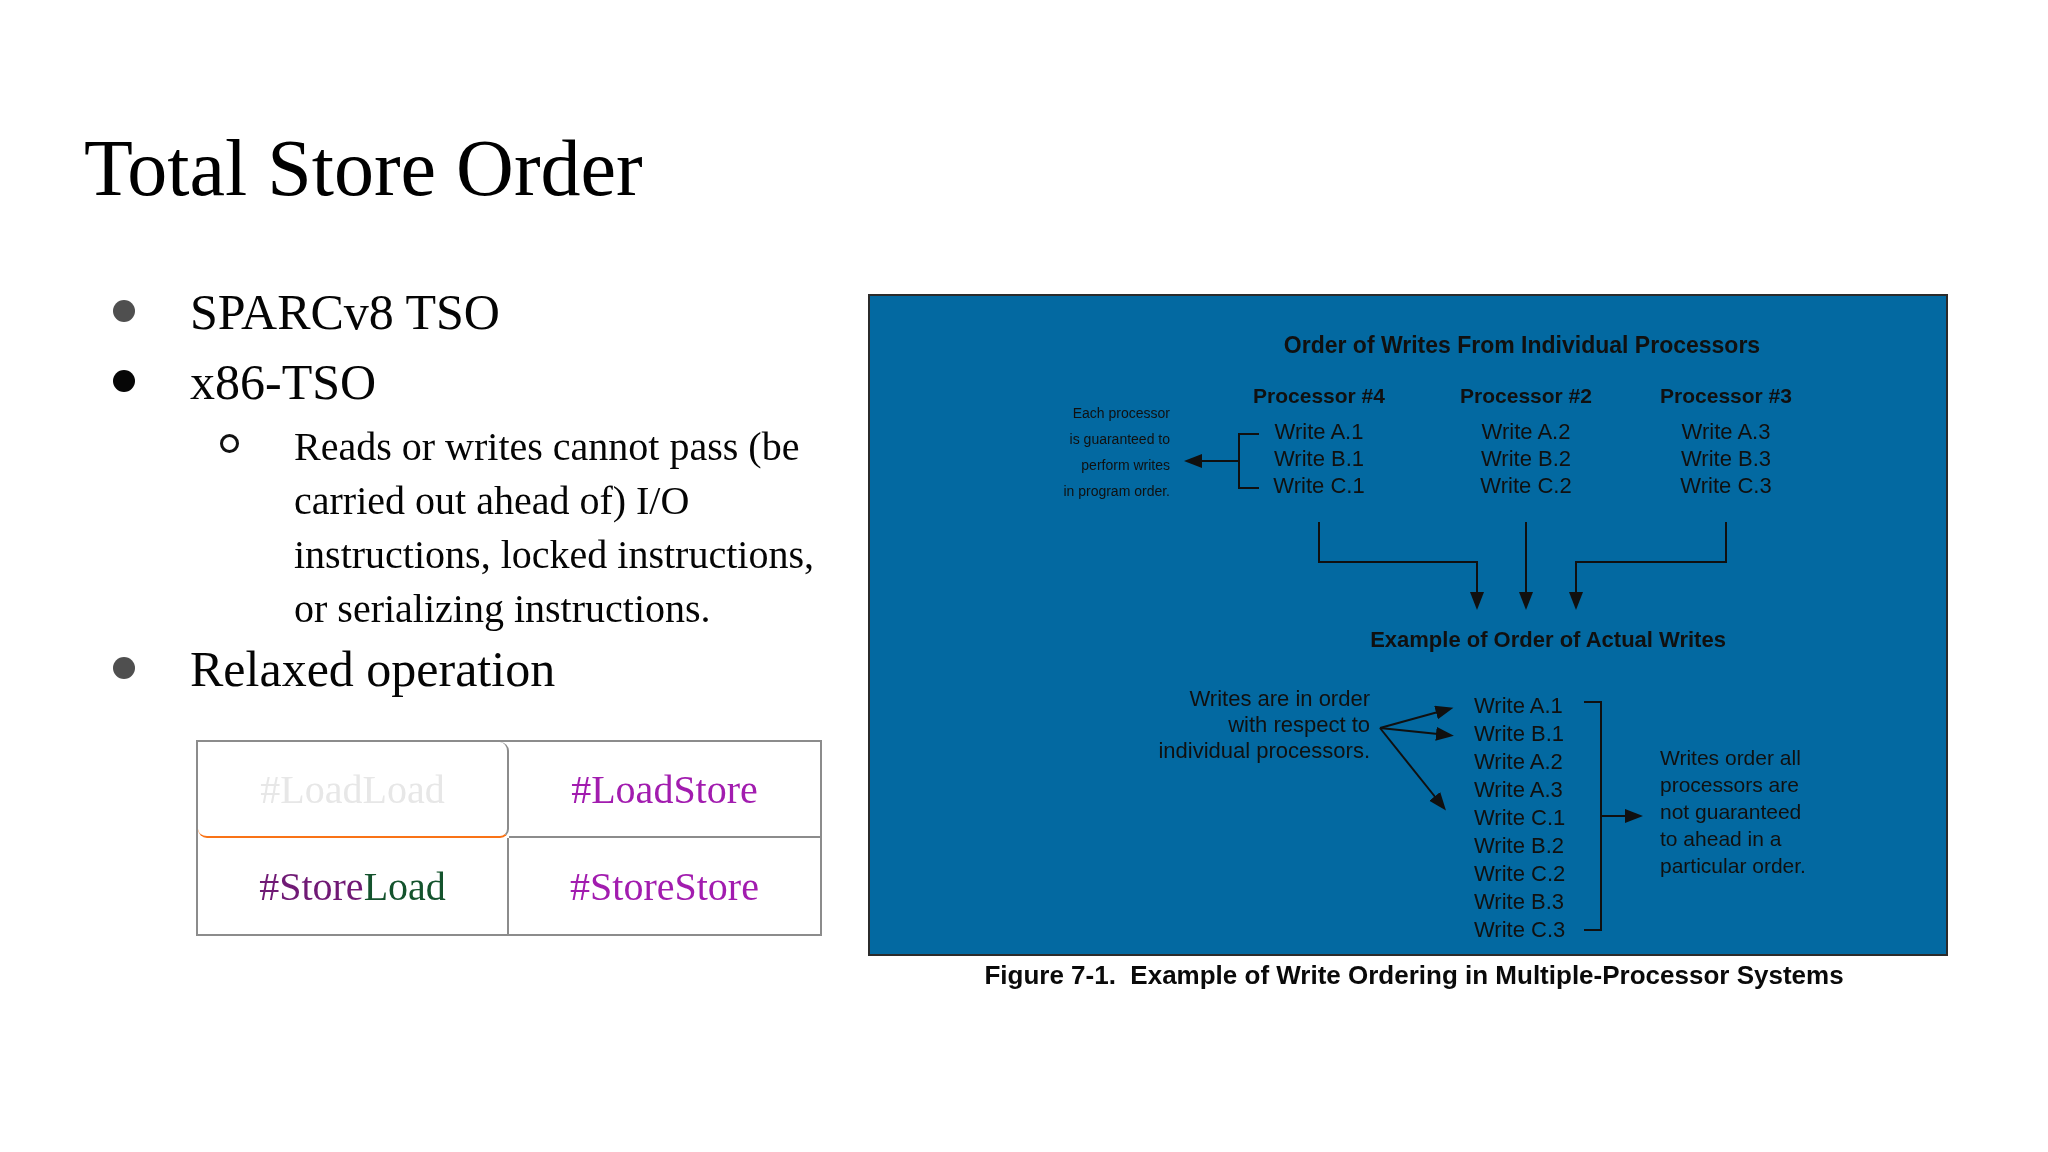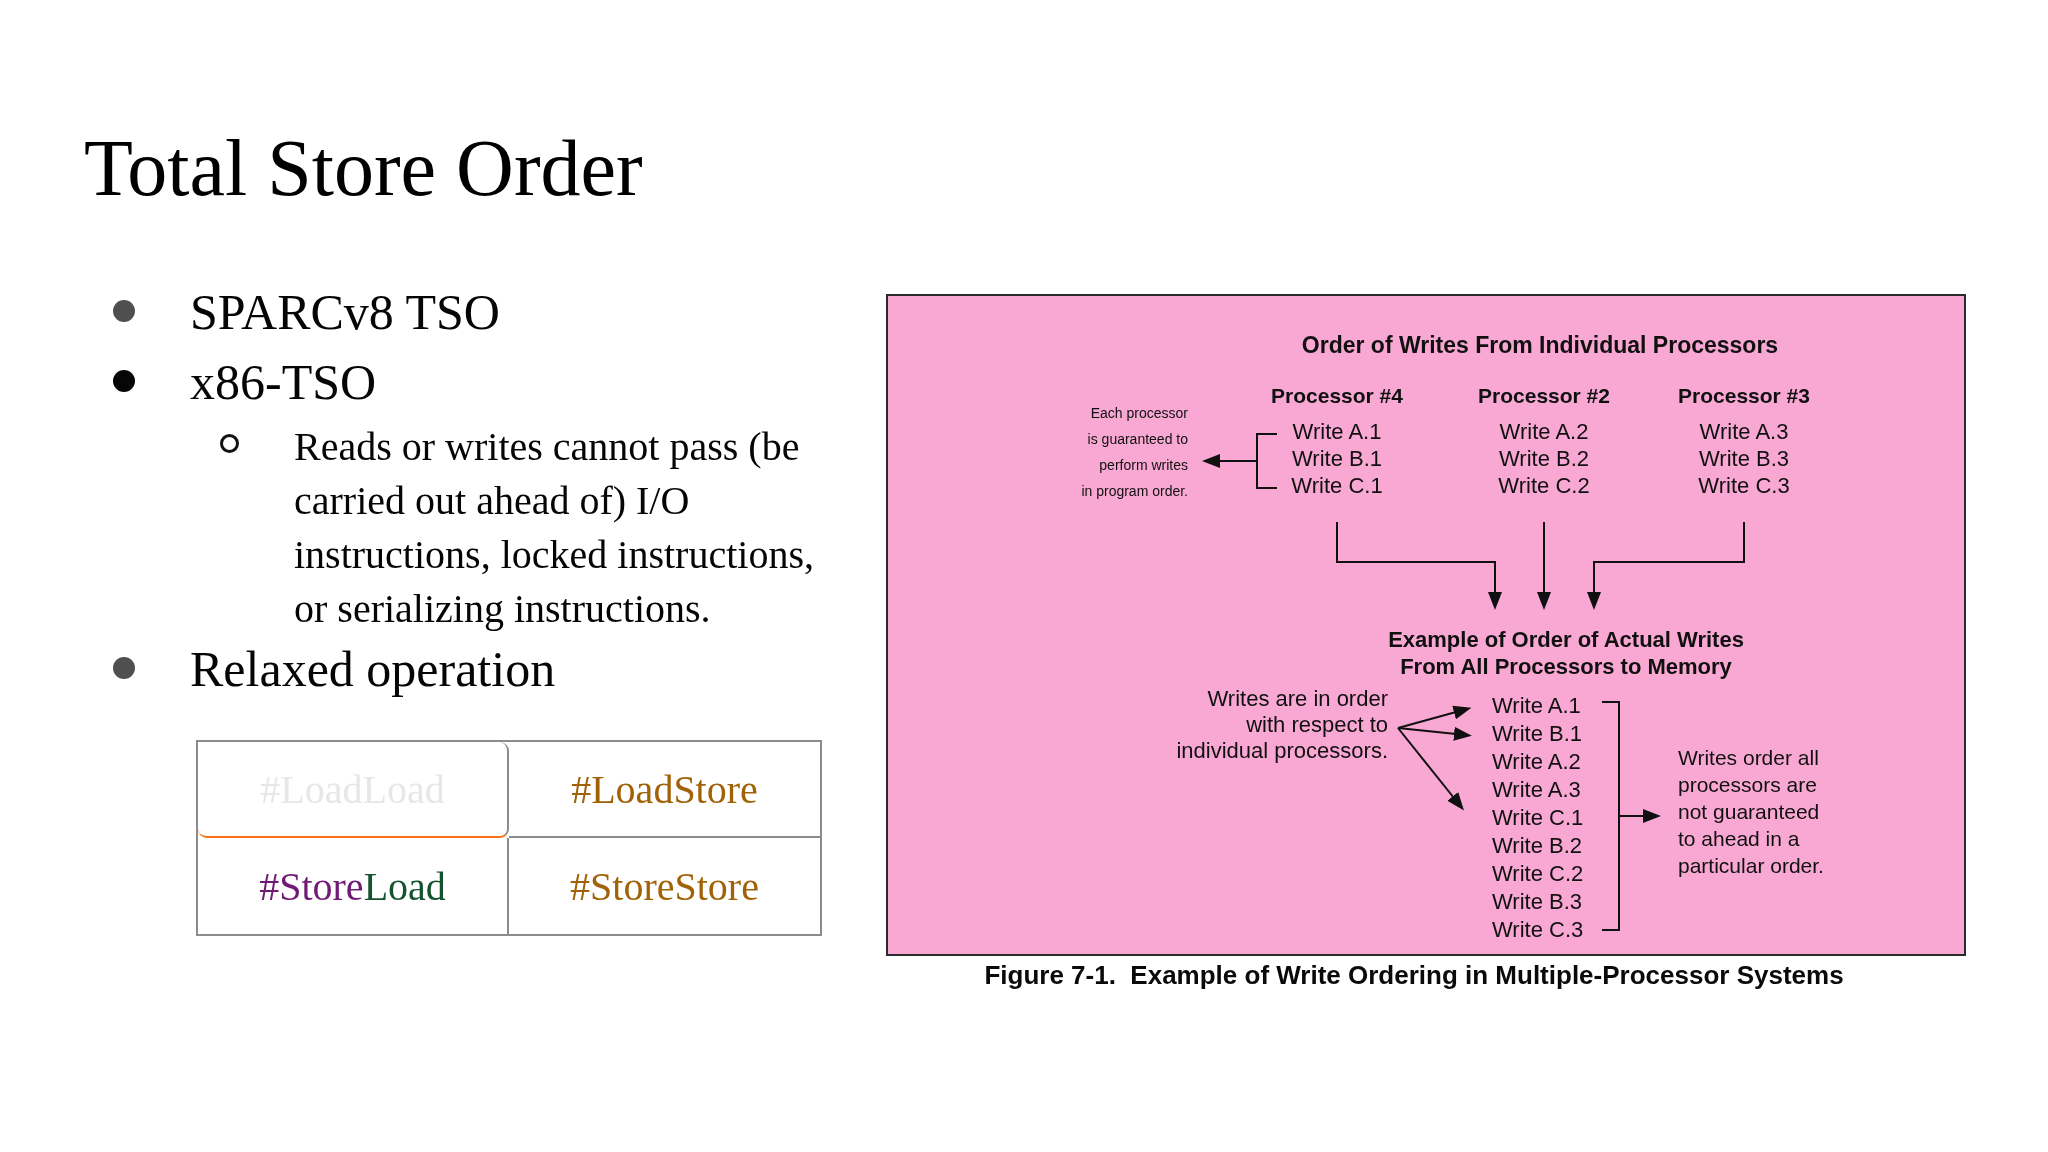--- a/index.html
+++ b/index.html
@@ -19,27 +19,27 @@
   .sub-lines{position:absolute;left:294px;top:420px;font-size:40px;line-height:54px;color:#050505;}
 
   
   .fence-table{position:absolute;left:196px;top:740px;width:622px;height:192px;
                border:2px solid #8c8c8c;display:grid;grid-template-columns:1fr 1fr;grid-template-rows:1fr 1fr;}
   .fcell{display:flex;align-items:center;justify-content:center;font-size:40px;white-space:nowrap;}
   .fcell.c0{border-right:2px solid #8c8c8c;border-bottom:2px solid #f97316;border-radius:9px;}
   .fcell.c1{border-bottom:2px solid #8c8c8c;}
   .fcell.c2{border-right:2px solid #8c8c8c;}
   .tone-lighter{color:#e7e7e7;}
-  .tone-light{color:#a16207;}
+  .tone-light{color:#a21caf;}
   .part-store{color:#701a75;}
   .part-load{color:#14532d;}
 
   
-  .figure-panel{position:absolute;left:886px;top:294px;width:1076px;height:658px;
-                border:2px solid #2b2b2b;background:#f9a8d4;
+  .figure-panel{position:absolute;left:868px;top:294px;width:1076px;height:658px;
+                border:2px solid #2b2b2b;background:#0369a1;
                 font-family:"Liberation Sans", sans-serif;color:#101010;}
   .figure-panel .abs{position:absolute;}
   .fig-title{top:36px;left:652px;transform:translateX(-50%);font-size:23px;font-weight:bold;white-space:nowrap;}
   .proc-head{top:88px;transform:translateX(-50%);font-size:21px;font-weight:bold;white-space:nowrap;}
   .write-list{top:122px;transform:translateX(-50%);font-size:22px;line-height:27px;text-align:center;white-space:nowrap;}
   .left-note{top:104px;left:40px;width:260px;text-align:right;font-size:14px;line-height:26px;}
   .mid-heading{top:330px;left:678px;transform:translateX(-50%);font-size:22px;font-weight:bold;
                line-height:27px;text-align:center;white-space:nowrap;}
   .memory-list{top:396px;left:604px;font-size:22px;line-height:28px;white-space:nowrap;}
   .order-note{top:390px;left:160px;width:340px;text-align:right;font-size:22px;line-height:26px;}
@@ -145,21 +145,20 @@
 
     <div class="abs left-note">
       <div>Each processor</div>
       <div>is guaranteed to</div>
       <div>perform writes</div>
       <div>in program order.</div>
     </div>
 
     <div class="abs mid-heading">
       <div>Example of Order of Actual Writes</div>
-      <div>From All Processors to Memory</div>
     </div>
 
     <div class="abs memory-list">
       <div>Write A.1</div>
       <div>Write B.1</div>
       <div>Write A.2</div>
       <div>Write A.3</div>
       <div>Write C.1</div>
       <div>Write B.2</div>
       <div>Write C.2</div>

